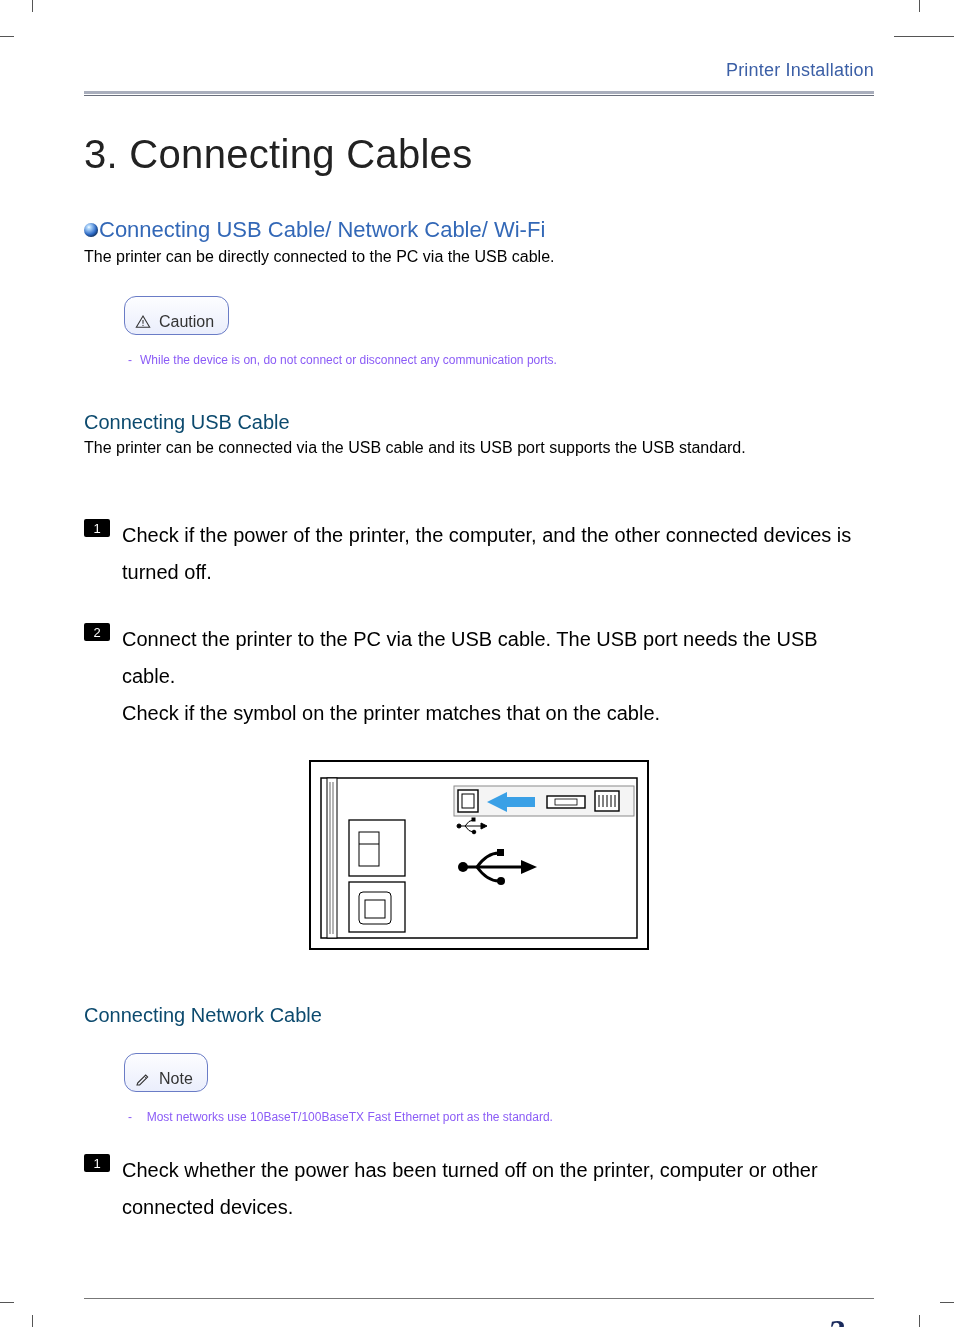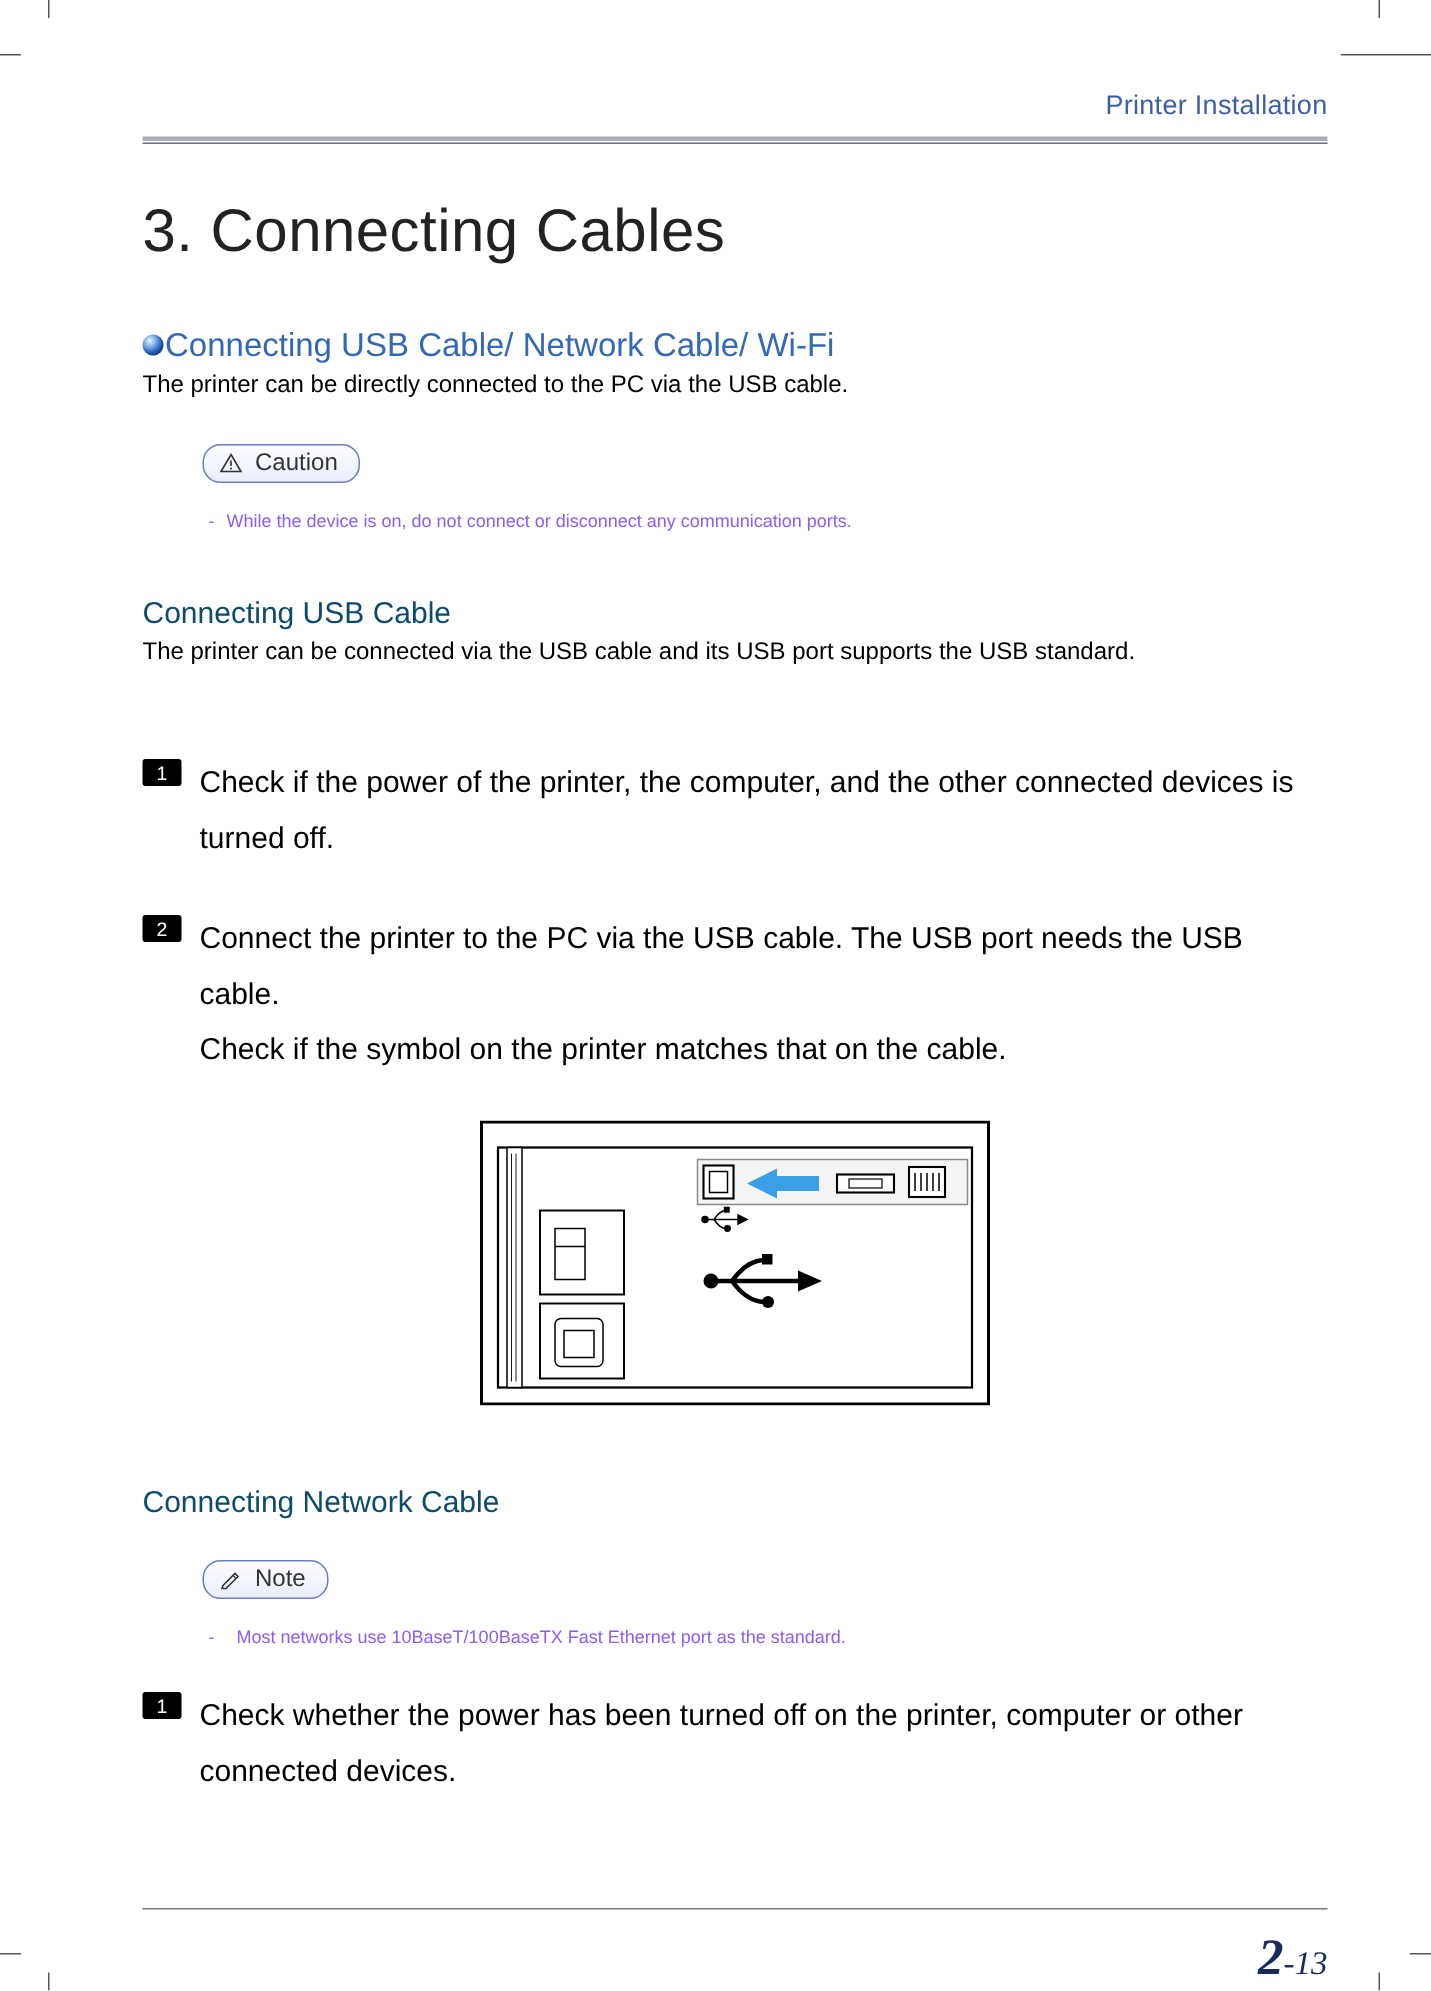--- a/index.html
+++ b/index.html
@@ -10,37 +10,37 @@
   .crop { position: absolute; background: #555; }
   .crop.tl-v { left: 32px; top: 0; width: 1px; height: 12px; }
   .crop.tl-h { left: 0; top: 36px; width: 14px; height: 1px; }
   .crop.tr-v { right: 34px; top: 0; width: 1px; height: 12px; }
   .crop.tr-h { right: 0; top: 36px; width: 60px; height: 1px; }
   .crop.bl-v { left: 32px; bottom: 0; width: 1px; height: 12px; }
   .crop.bl-h { left: 0; bottom: 24px; width: 14px; height: 1px; }
   .crop.br-v { right: 34px; bottom: 0; width: 1px; height: 12px; }
   .crop.br-h { right: 0; bottom: 24px; width: 14px; height: 1px; }
 
-  .page { position: absolute; left: 95px; top: 60px; width: 790px; height: 1160px; }
+  .page { position: absolute; left: 84px; top: 60px; width: 790px; height: 1160px; }
 
   .header-label { text-align: right; font-size: 18px; color: #3b5fa6; font-family: Arial, sans-serif; letter-spacing: 0.2px; }
   .hr-thick { display:flex; flex-direction:column; margin-top: 10px; }
   .hr-thick .a { height: 3px; background: #a9aebc; }
   .hr-thick .b { height: 1px; background: #6a6f7c; margin-top: 1px; }
 
   h1.chapter { font-family: "Helvetica Neue", Arial, sans-serif; font-weight: 400; font-size: 40px; color: #222; margin-top: 36px; letter-spacing: 0.3px; }
 
   .sec1 { display: flex; align-items: center; gap: 1px; margin-top: 40px; }
   .bullet-3d { width: 14px; height: 14px; border-radius: 50%; background: radial-gradient(circle at 35% 30%, #fff 0%, #bde0ff 10%, #2e6cc9 55%, #0a2a58 100%); box-shadow: inset -1px -1px 2px rgba(0,0,0,0.3); flex-shrink:0; }
   .sec1 h2 { font-size: 22px; color: #3368b7; font-weight: 400; }
 
   p.body { font-size: 16px; color: #000; line-height: 1.7; }
 
   .callout { margin-top: 26px; margin-left: 40px; }
-  .pill { display: inline-flex; align-items: center; gap: 8px; border: 1.5px solid #6a7cc6; border-radius: 12px; padding: 3px 14px 3px 10px; background: linear-gradient(#fdfdff, #eaeefc); }
+  .pill { display: inline-flex; align-items: center; gap: 8px; border: 1.5px solid #6a7cc6; border-radius: 12px; padding: 16px 14px 3px 10px; background: linear-gradient(#fdfdff, #eaeefc); }
   .pill svg { width: 16px; height: 16px; }
   .pill span { font-size: 16px; color: #333; }
   .callout-item { font-size: 12px; color: #8b5cf6; margin-top: 18px; margin-left: 4px; }
   .callout-item .dash { margin-right: 8px; }
 
   h3.sub { font-size: 20px; color: #0c4a6e; font-weight: 400; margin-top: 44px; }
 
   .step { display: flex; align-items: flex-start; gap: 12px; margin-top: 20px; }
   .step-badge { display: inline-flex; align-items: center; justify-content: center; width: 26px; height: 18px; background: #000; color: #fff; font-size: 13px; border-radius: 2px; margin-top: 2px; flex-shrink:0; }
   .step-text { font-size: 20px; line-height: 1.85; }

